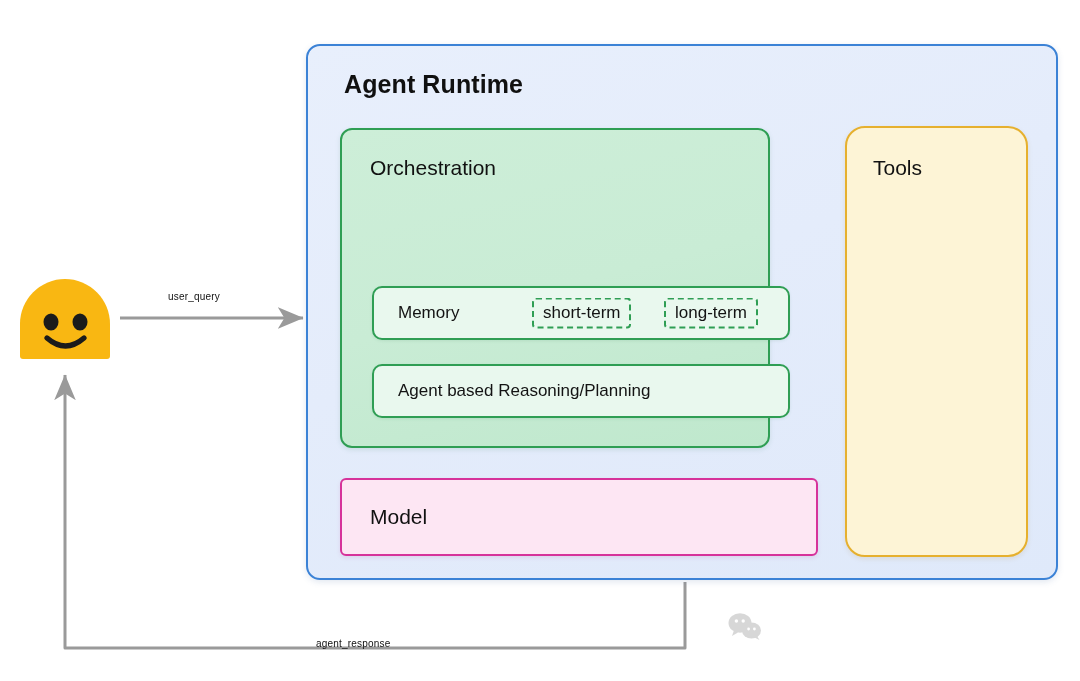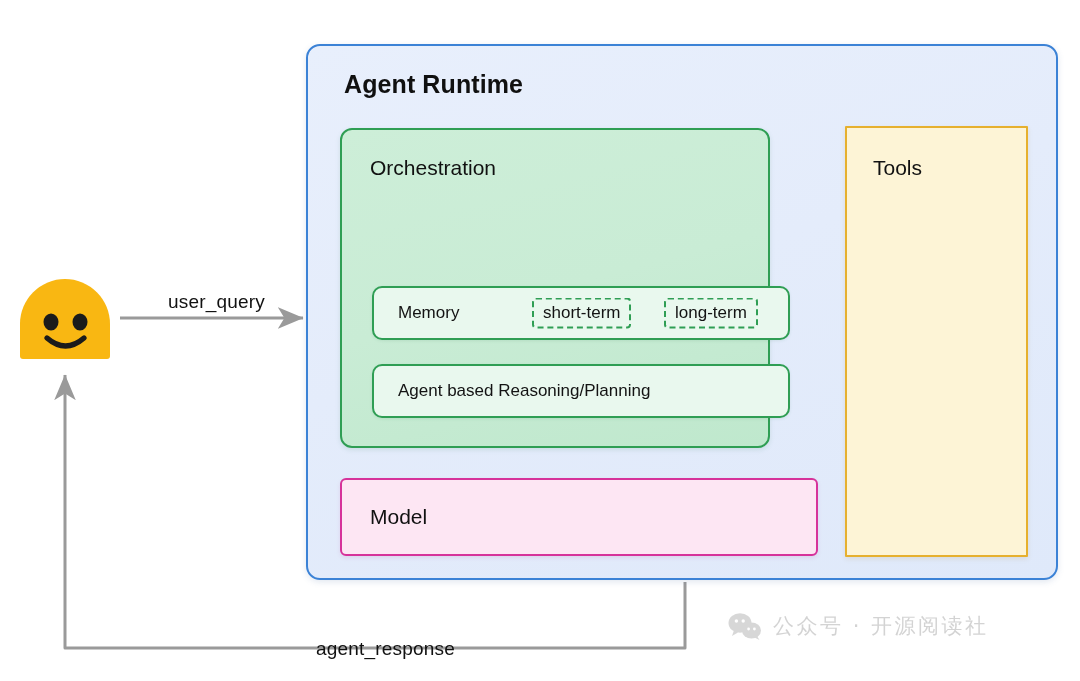--- a/index.html
+++ b/index.html
@@ -137,21 +137,21 @@
 
   
   .tools-box {
     position: absolute;
     left: 845px;
     top: 126px;
     width: 183px;
     height: 431px;
     box-sizing: border-box;
     border: 2px solid #e6b02e;
-    border-radius: 1px;
+    border-radius: 20px;
     background: #fdf4d6;
     box-shadow: 0 2px 5px rgba(170, 130, 40, 0.14);
   }
   .tools-box .box-label {
     position: absolute;
     left: 26px;
     top: 28px;
     font-size: 21px;
     font-weight: 400;
     color: #111111;
@@ -162,21 +162,21 @@
     position: absolute;
     left: 18px;
     top: 278px;
     width: 94px;
     height: 82px;
   }
 
   
   .edge-label {
     position: absolute;
-    font-size: 19px;
+    font-size: 10px;
     color: #111111;
     white-space: nowrap;
     letter-spacing: 0.2px;
   }
   #label-user-query { left: 168px; top: 291px; }
   #label-agent-response { left: 316px; top: 592px; margin-top: 46px; }
 
   
   .watermark {
     position: absolute;
@@ -256,14 +256,13 @@
   <svg width="34" height="28" viewBox="0 0 34 28" xmlns="http://www.w3.org/2000/svg">
     <ellipse cx="12" cy="11" rx="11.5" ry="9.8" fill="#c9c9c9"></ellipse>
     <path d="M6,18 L4,24 L10,20.5 Z" fill="#c9c9c9"></path>
     <circle cx="8.4" cy="9" r="1.7" fill="#ffffff"></circle>
     <circle cx="15.2" cy="9" r="1.7" fill="#ffffff"></circle>
     <ellipse cx="23.5" cy="18.5" rx="9.5" ry="8" fill="#c9c9c9"></ellipse>
     <path d="M29,24 L31.5,28 L26.5,25.5 Z" fill="#c9c9c9"></path>
     <circle cx="20.6" cy="17" r="1.4" fill="#ffffff"></circle>
     <circle cx="26.4" cy="17" r="1.4" fill="#ffffff"></circle>
   </svg>
-  <span class="watermark-text">公众号 · 开源阅读社</span>
 </div>
 
 </body></html>

